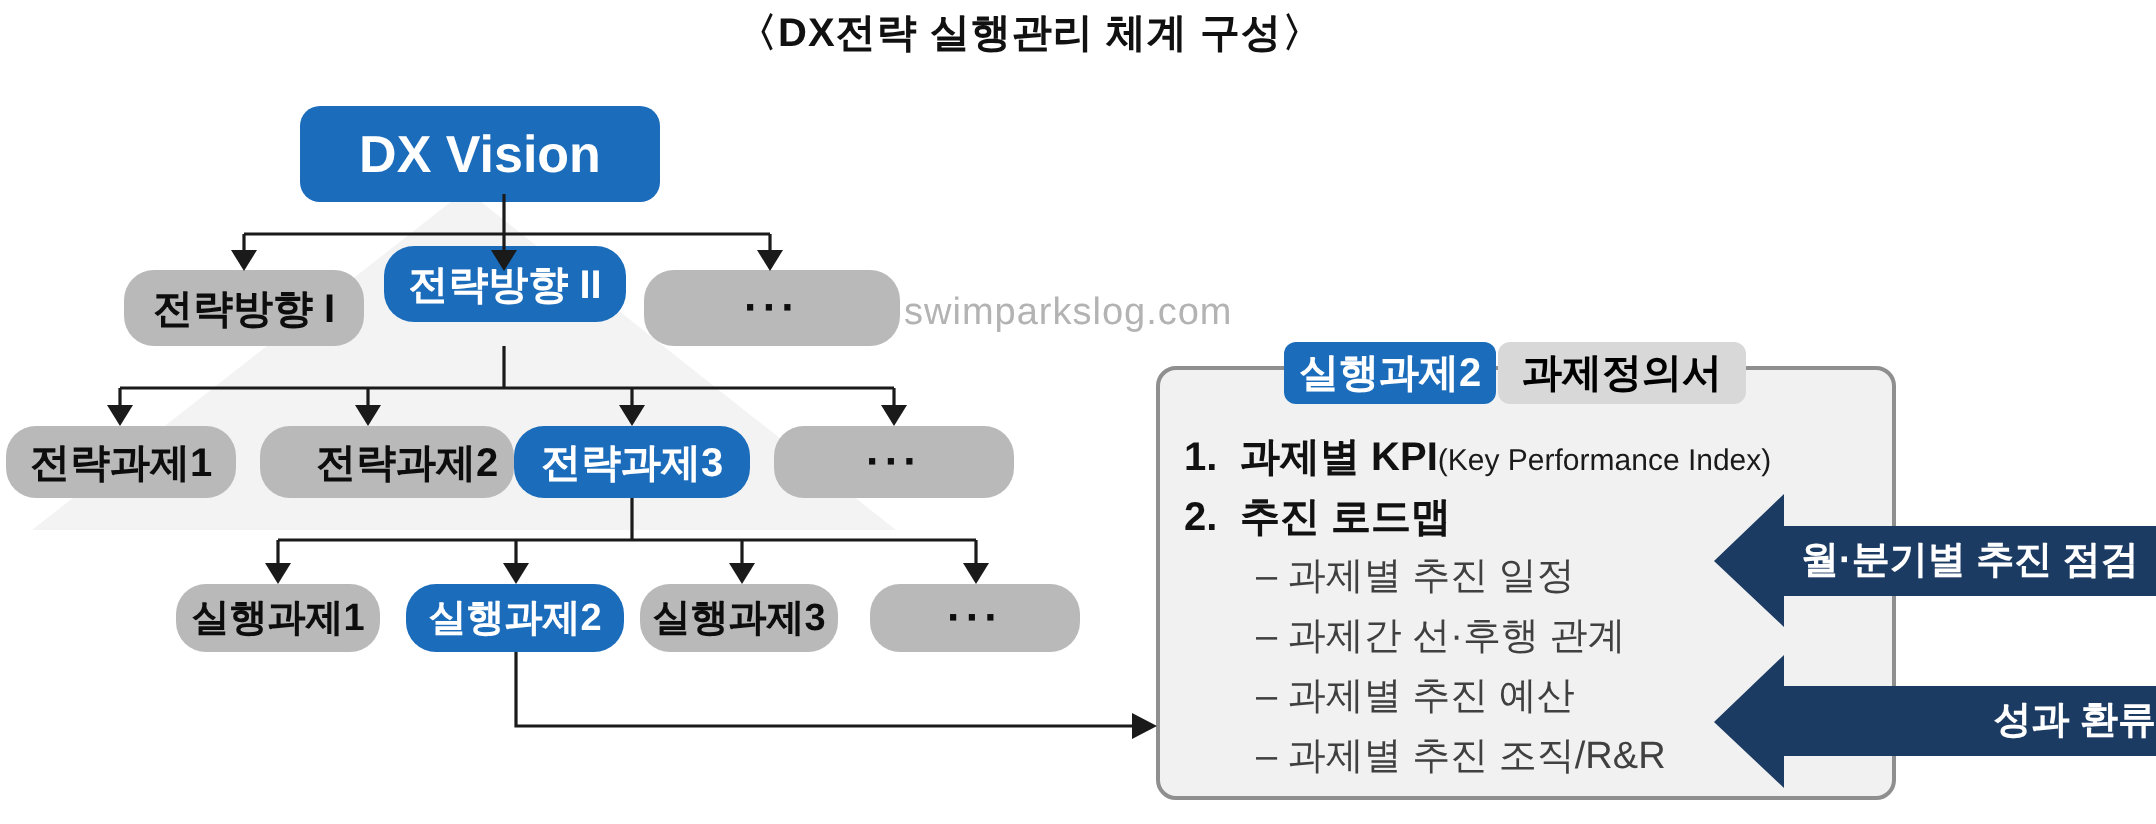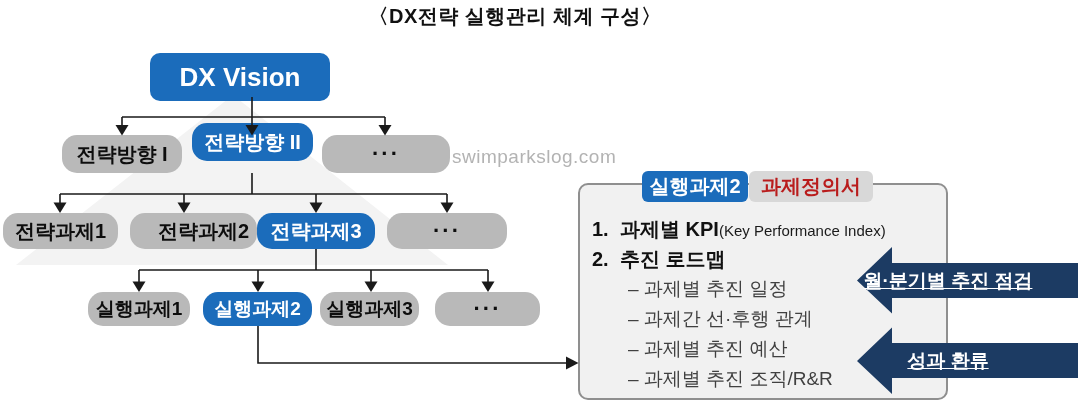--- a/index.html
+++ b/index.html
@@ -30,32 +30,31 @@
     position:absolute;left:578px;top:183px;width:370px;height:217px;
     background:#f1f1f1;border:2px solid #8f8f8f;border-radius:10px;
     box-sizing:border-box;z-index:2;
   }
   .badge{
     position:absolute;top:171px;height:31px;display:flex;align-items:center;
     justify-content:center;font-weight:bold;font-size:20px;border-radius:6px;
     z-index:4;white-space:nowrap;
   }
   .badge.blue{left:642px;width:106px;background:#1b6cbb;color:#fff;}
-  .badge.gray{left:749px;width:124px;background:#d8d8d8;color:#b91c1c;}
+  .badge.gray{left:749px;width:124px;background:#d8d8d8;color:#000000;}
   .panel-list{position:absolute;left:592px;top:214px;width:348px;z-index:3;}
   .pline{height:30px;line-height:30px;white-space:nowrap;}
   .pline .num{display:inline-block;width:28px;font-weight:bold;font-size:20px;}
   .pline .t{font-weight:bold;font-size:20px;}
   .pline .small{font-size:15px;font-weight:normal;color:#1a1a1a;}
   .pline.sub{padding-left:36px;font-size:19px;color:#404040;}
   .arrow-label{
-    position:absolute;left:855px;width:186px;height:35px;line-height:35px;
+    position:absolute;left:892px;width:186px;height:35px;line-height:35px;
     text-align:center;color:#fff;font-weight:bold;font-size:19px;z-index:5;
     white-space:nowrap;
-    text-decoration:underline;
   }
 </style>
 </head>
 <body>
 
 <div class="stage">
 
   <div class="title">〈DX전략 실행관리 체계 구성〉</div>
   <div class="watermark">swimparkslog.com</div>
 
@@ -113,15 +112,15 @@
       <path d="M481.5,281.5 L494.5,281.5 L488,292 Z"></path>
       <path d="M566,356.5 L566,369.5 L578.5,363 Z"></path>
     </g>
     <g fill="#1c3b63">
       <polygon points="857,280.5 892,247 892,263 1078,263 1078,298 892,298 892,313.5"></polygon>
       <polygon points="857,361 892,327.5 892,343 1078,343 1078,378 892,378 892,394"></polygon>
     </g>
   </svg>
 
   <div class="arrow-label" style="top:263px;">월·분기별 추진 점검</div>
-  <div class="arrow-label" style="top:343px;">성과 환류</div>
+  <div class="arrow-label" style="top:343px;text-align:right;">성과 환류</div>
 
 </div>
 
 </body></html>

